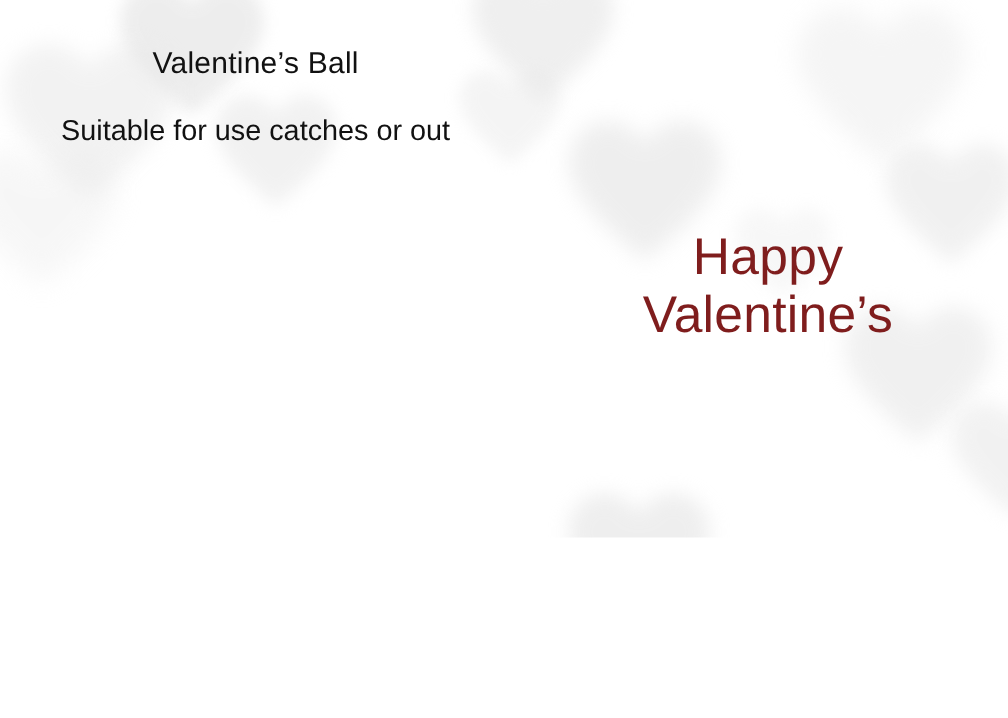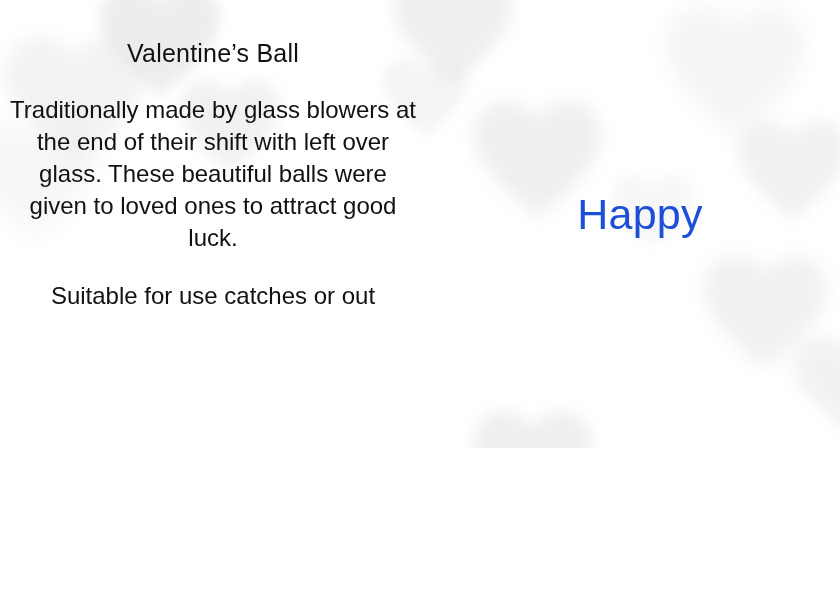--- a/index.html
+++ b/index.html
@@ -58,21 +58,21 @@
     color: #111111;
   }
   .para:last-child { margin-bottom: 0; }
 
   .right-panel {
     position: absolute;
     left: 470px;
     top: 190px;
     width: 340px;
     text-align: center;
-    color: #1d4ed8;
+    color: #7f1d1d;
   }
   .right-title {
     font-size: 43px;
     line-height: 1.13;
     margin: 0;
     font-weight: normal;
     letter-spacing: 0.2px;
   }
 </style>
 </head>
@@ -169,21 +169,21 @@
     </div>
     <div class="heart" style="left:610px; top:170px; filter: blur(7px); opacity:.4;">
       <svg width="85" height="80" viewBox="0 0 32 30">
           <path d="M16 29 C6 21 1 15 1 9.5 C1 4.8 4.6 1.5 8.6 1.5 C11.5 1.5 14.3 3.2 16 5.8 C17.7 3.2 20.5 1.5 23.4 1.5 C27.4 1.5 31 4.8 31 9.5 C31 15 26 21 16 29 Z" fill="#ececec"></path>
         </svg>
     </div>
   </div>
 
   <div class="left-panel">
     <h2 class="left-title">Valentine’s Ball</h2>
-    <p class="para">Traditionally made by glass blowers at the end of their shift with left over glass. These beautiful balls were given to loved ones to attract good luck.</p>
     <p class="para">Suitable for use catches or out</p>
   </div>
 
   <div class="right-panel">
     <div class="right-title">Happy</div>
+    <div class="right-title">Valentine’s</div>
   </div>
 
 </div>
 
 </body></html>

